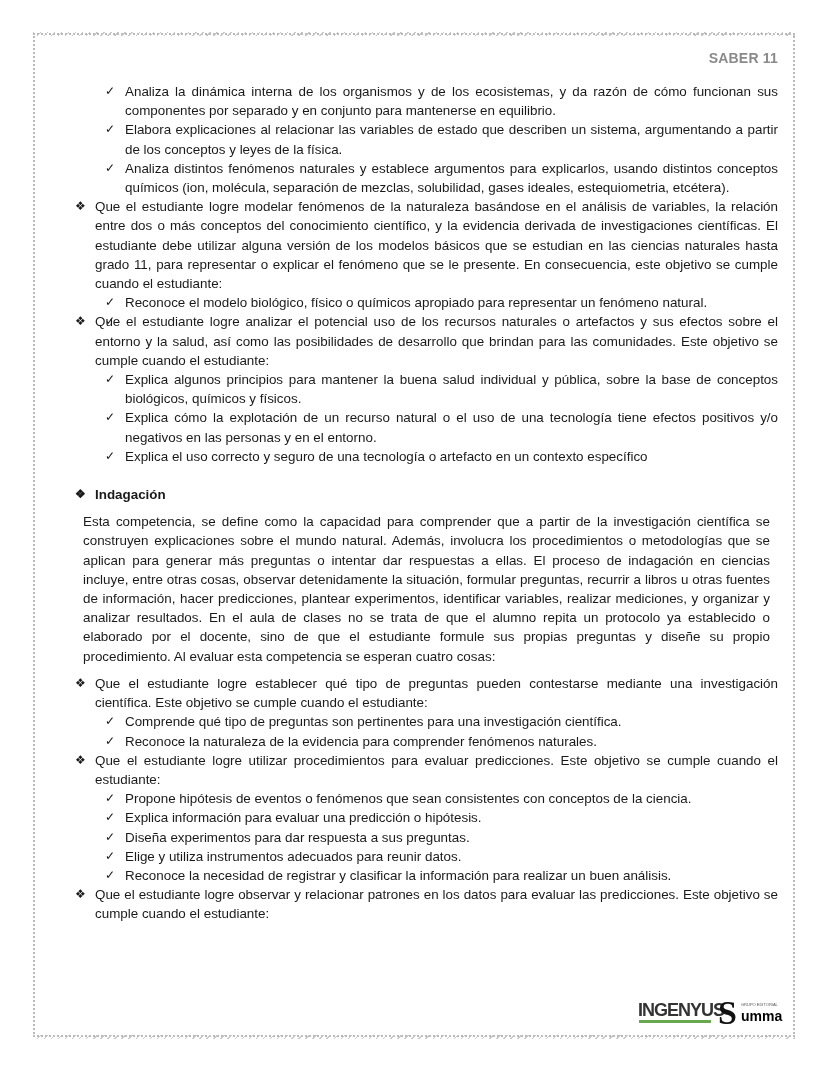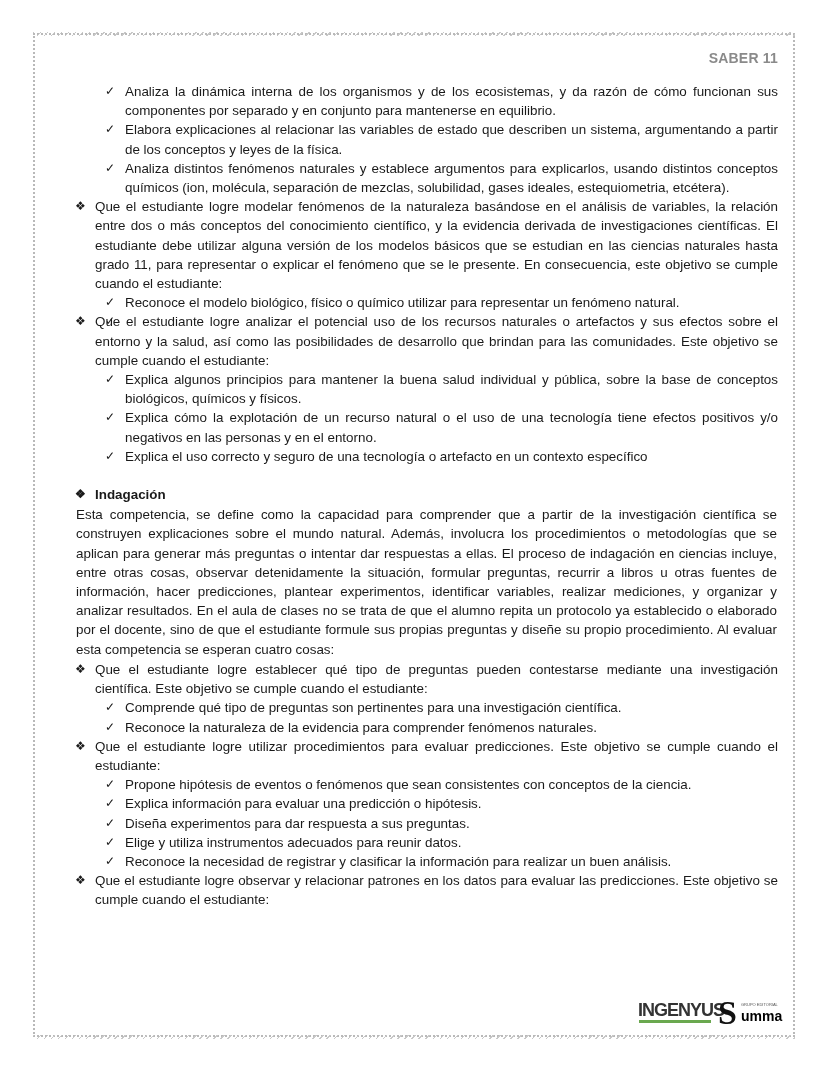--- a/index.html
+++ b/index.html
@@ -6,21 +6,21 @@
   body { width:828px; height:1071px; position:relative; overflow:hidden;
          font-family:"Liberation Sans", sans-serif; color:#1a1a1a; }
   .frame { position:absolute; left:33px; top:33px; width:762px; height:1004px;
            border:2px dotted #b9b9b9; box-sizing:border-box; }
   .frame::before { content:""; position:absolute; left:-2px; right:-2px; top:-3px; height:4px;
            background:repeating-linear-gradient(135deg,#c8c8c8 0 1px,transparent 1px 5px); }
   .frame::after { content:""; position:absolute; left:-2px; right:-2px; bottom:-4px; height:4px;
            background:repeating-linear-gradient(135deg,#c8c8c8 0 1px,transparent 1px 5px); }
   .header-label { position:absolute; top:50px; right:50px; font-size:14px; font-weight:bold; color:#8a8a8a; letter-spacing:0.2px; }
   .content { position:absolute; left:75px; top:82px; width:703px; font-size:13.4px; line-height:19.2px; }
-  .p { text-align:justify; margin:1px; }
+  .p { text-align:justify; margin:8px; }
   .row { position:relative; margin:0; text-align:justify; }
   .lvl1 { padding-left:20px; }
   .lvl2 { padding-left:50px; }
   .mk { position:absolute; top:0; font-size:12px; }
   .lvl1 > .mk { left:0; }
   .lvl2 > .mk { left:30px; }
   .section-title { font-weight:bold; position:relative; padding-left:20px; margin-top:19px; }
   .section-title .mk { left:0; }
   .logos { position:absolute; left:638px; top:998px; width:152px; height:34px; }
   .ingenyus { position:absolute; left:0; top:2px; font-size:18px; font-weight:bold; letter-spacing:-1px; color:#333; }
@@ -50,21 +50,21 @@
     <span class="mk">✓</span>
     <span>Analiza distintos fenómenos naturales y establece argumentos para explicarlos, usando distintos conceptos químicos (ion, molécula, separación de mezclas, solubilidad, gases ideales, estequiometria, etcétera).</span>
   </div>
 
   <div class="row lvl1">
     <span class="mk">❖</span>
     <span>Que el estudiante logre modelar fenómenos de la naturaleza basándose en el análisis de variables, la relación entre dos o más conceptos del conocimiento científico, y la evidencia derivada de investigaciones científicas. El estudiante debe utilizar alguna versión de los modelos básicos que se estudian en las ciencias naturales hasta grado 11, para representar o explicar el fenómeno que se le presente. En consecuencia, este objetivo se cumple cuando el estudiante:</span>
   </div>
   <div class="row lvl2">
     <span class="mk">✓</span>
-    <span>Reconoce el modelo biológico, físico o químico utilizar para representar un fenómeno natural.</span>
+    <span>Reconoce el modelo biológico, físico o químicos apropiado para representar un fenómeno natural.</span>
   </div>
   <div class="row lvl2">
     <span class="mk">✓</span>
   </div>
 
   <div class="row lvl1">
     <span class="mk">❖</span>
     <span>Que el estudiante logre analizar el potencial uso de los recursos naturales o artefactos y sus efectos sobre el entorno y la salud, así como las posibilidades de desarrollo que brindan para las comunidades. Este objetivo se cumple cuando el estudiante:</span>
   </div>
   <div class="row lvl2">

